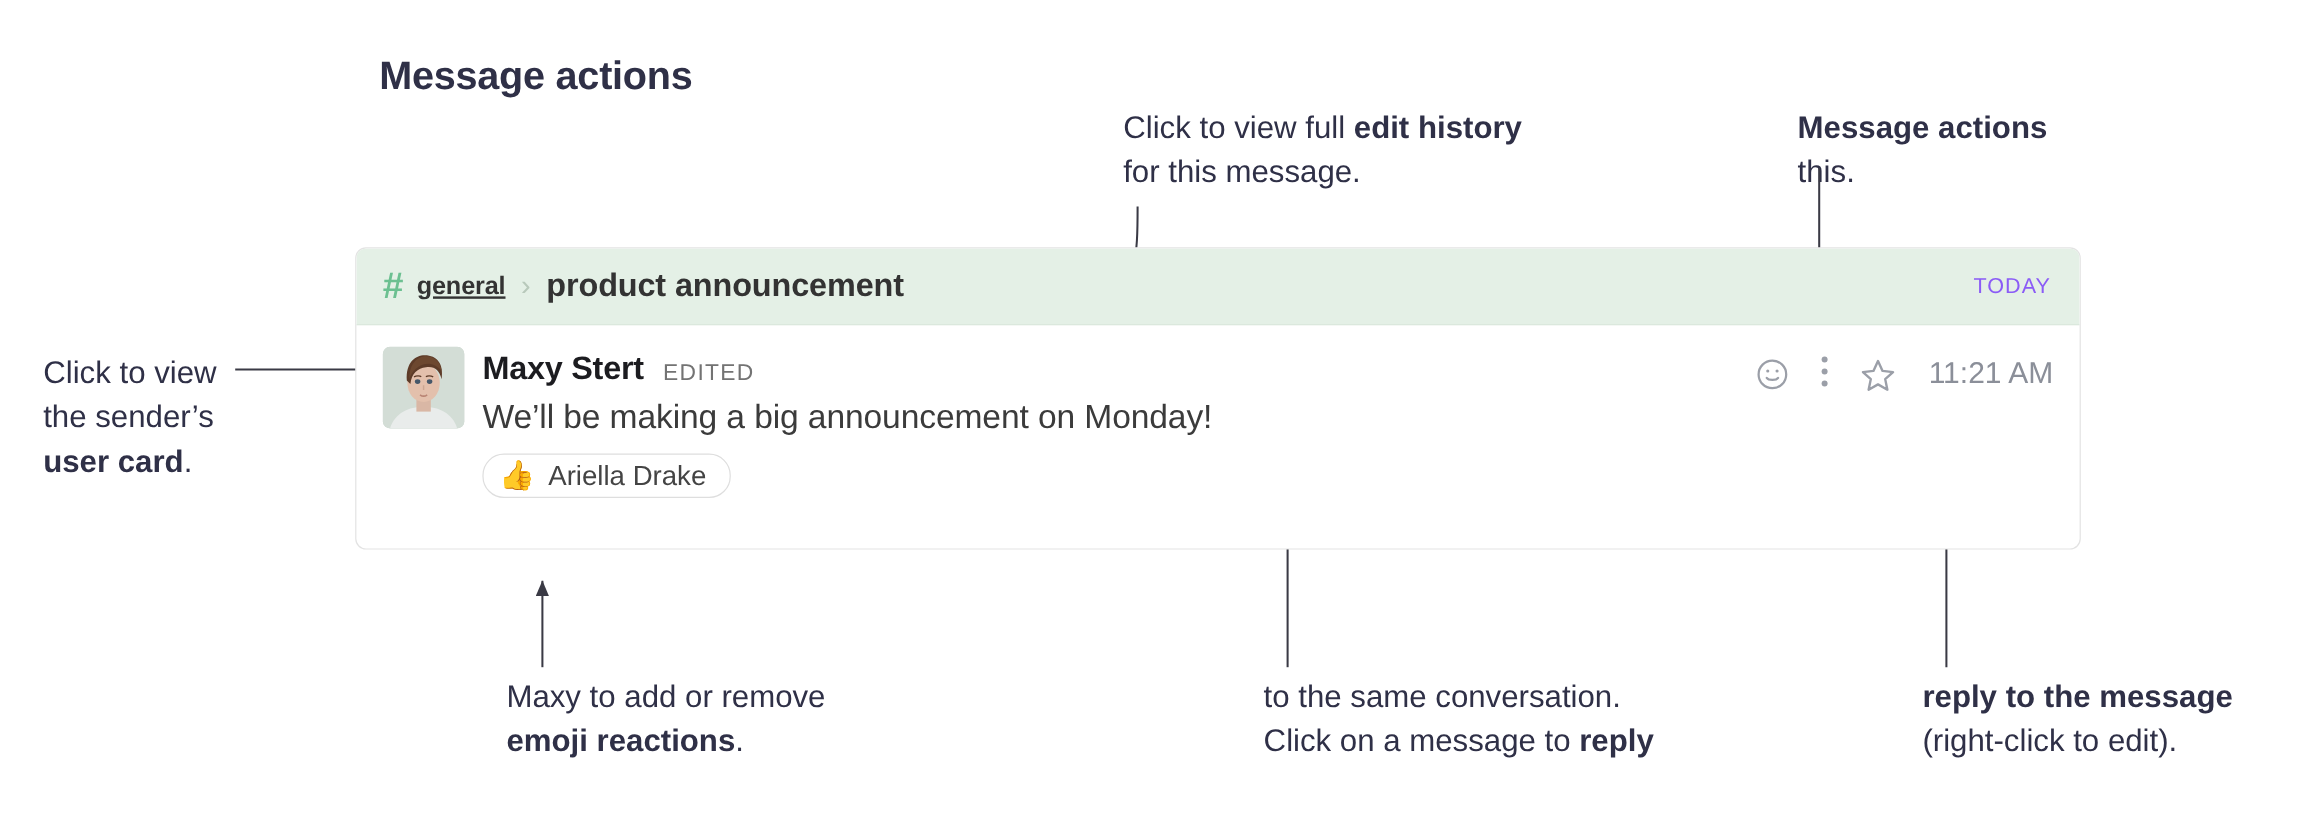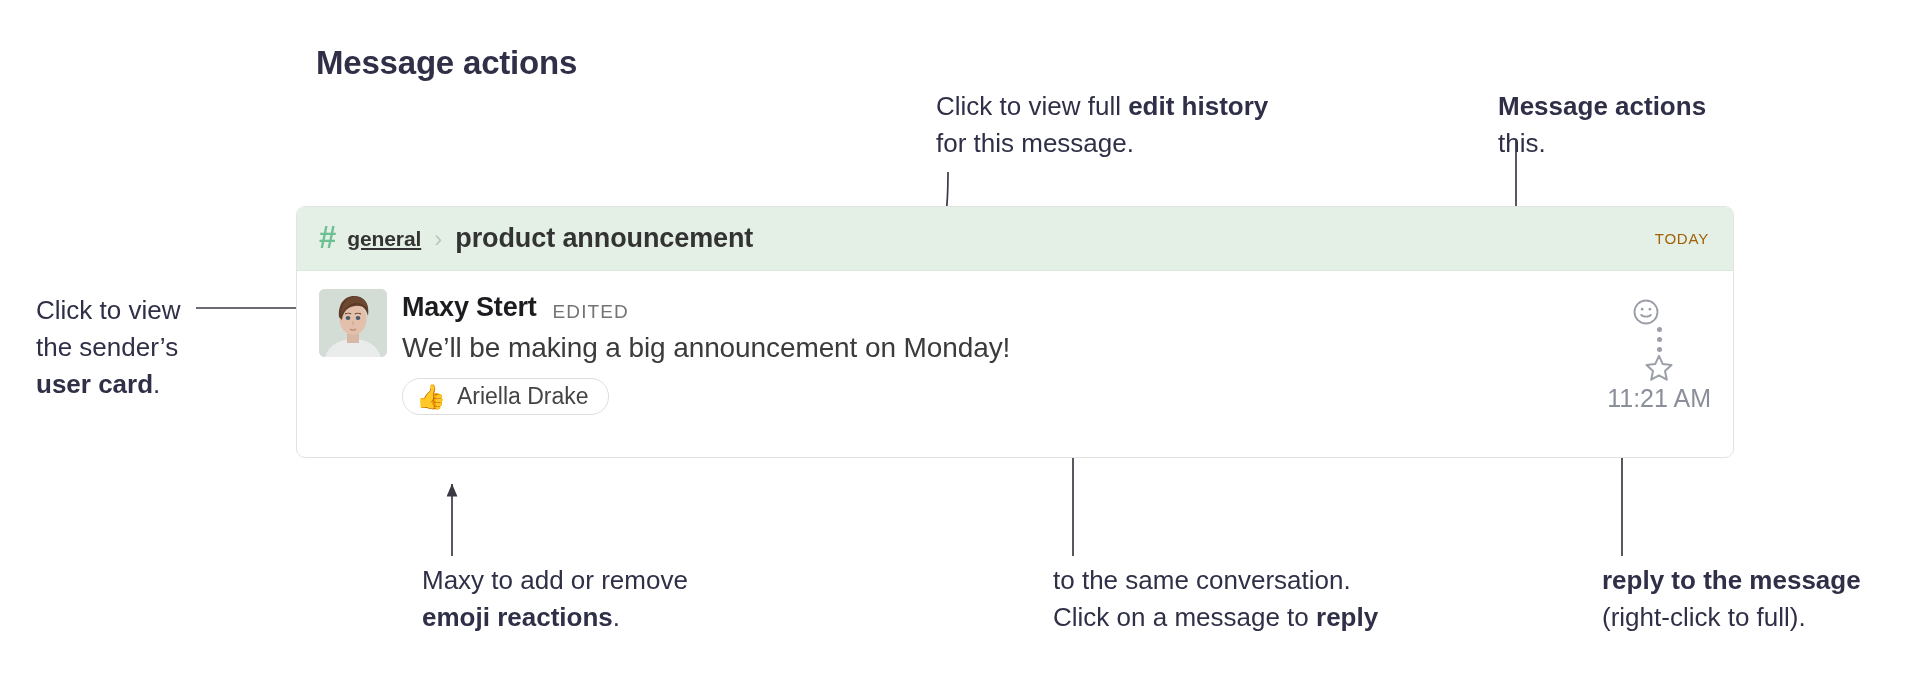--- a/index.html
+++ b/index.html
@@ -97,23 +97,23 @@
     line-height: 1;
   }
   .topic-name {
     font-size: 27px;
     font-weight: 600;
     color: #333333;
     letter-spacing: -0.1px;
   }
   .header-spacer { flex: 1 1 auto; }
   .today-label {
-    font-size: 15px;
+    font-size: 18px;
     letter-spacing: 0.8px;
-    color: #a16207;
+    color: #8b5cf6;
     font-weight: 400;
   }
 
   
   #message-row {
     position: relative;
     padding: 18px 24px 0 22px;
     display: flex;
   }
   #avatar {
@@ -177,22 +177,21 @@
     font-size: 23px;
     color: #444444;
   }
 
   
   #msg-actions {
     position: absolute;
     right: 22px;
     top: 26px;
     display: flex;
-    align-items: center;
-    flex-direction: column;
+    align-items: flex-start;
   }
   #msg-actions .act {
     margin-left: 26px;
     display: flex;
     align-items: center;
     color: #9b9fa8;
   }
   #msg-actions .act:first-child { margin-left: 0; }
   .time-label {
     font-size: 25px;
@@ -234,21 +233,21 @@
   <div><b>emoji reactions</b><span>.</span></div>
 </div>
 
 <div class="annot a-reply">
   <div>to the same conversation.</div>
   <div><span>Click on a message to </span><b>reply</b></div>
 </div>
 
 <div class="annot a-timestamp">
   <div><b>reply to the message</b></div>
-  <div>(right-click to full).</div>
+  <div>(right-click to edit).</div>
 </div>
 
 <svg id="leaders" viewBox="0 0 1924 696" width="1924" height="696">
   <defs>
     <marker id="ah" markerWidth="9" markerHeight="9" refX="7.4" refY="3.2" orient="auto" markerUnits="strokeWidth">
       <path d="M0,0 L7.6,3.2 L0,6.4 Z" fill="#3a3a45"></path>
     </marker>
   </defs>
 
   <g>

